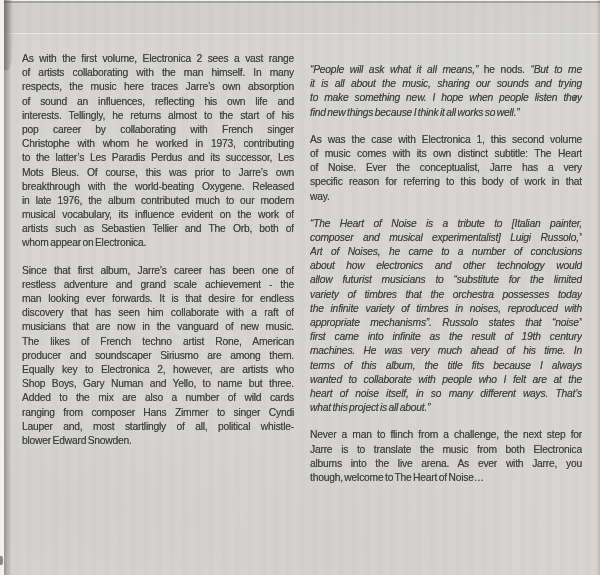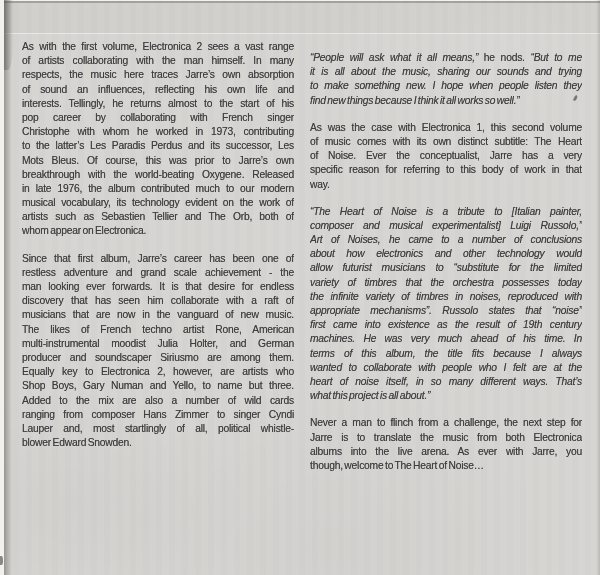--- a/index.html
+++ b/index.html
@@ -40,21 +40,21 @@
 
   .col {
     position: absolute; width: 272px;
     font-size: 10.3px; line-height: 14.2px;
     letter-spacing: -0.22px; word-spacing: -1.1px;
     color: #3e3e3e;
     text-shadow: 0 0 0.5px rgba(62,62,62,0.65);
   }
   .col-left  { left: 22px;  top: 40px; }
   .col-right { left: 310px; top: 51px; }
-  .para { margin: 0 0 13px 0; }
+  .para { margin: 12px 0 13px 0; }
   .para:last-child { margin-bottom: 0; }
   .ln {
     height: 14.2px; overflow: hidden;
     text-align: justify; text-align-last: justify;
   }
   .ln.last { text-align-last: left; }
   .it { font-style: italic; }
 </style>
 </head>
 <body>
@@ -77,32 +77,31 @@
         <div class="ln"><span>of artists collaborating with the man himself. In many</span></div>
         <div class="ln"><span>respects, the music here traces Jarre’s own absorption</span></div>
         <div class="ln"><span>of sound an influences, reflecting his own life and</span></div>
         <div class="ln"><span>interests. Tellingly, he returns almost to the start of his</span></div>
         <div class="ln"><span>pop career by collaborating with French singer</span></div>
         <div class="ln"><span>Christophe with whom he worked in 1973, contributing</span></div>
         <div class="ln"><span>to the latter’s Les Paradis Perdus and its successor, Les</span></div>
         <div class="ln"><span>Mots Bleus. Of course, this was prior to Jarre’s own</span></div>
         <div class="ln"><span>breakthrough with the world-beating Oxygene. Released</span></div>
         <div class="ln"><span>in late 1976, the album contributed much to our modern</span></div>
-        <div class="ln"><span>musical vocabulary, its technology evident on the work of</span></div>
+        <div class="ln"><span>musical vocabulary, its influence evident on the work of</span></div>
         <div class="ln"><span>artists such as Sebastien Tellier and The Orb, both of</span></div>
         <div class="ln last"><span>whom appear on Electronica.</span></div>
       </div>
       <div class="para">
         <div class="ln"><span>Since that first album, Jarre’s career has been one of</span></div>
         <div class="ln"><span>restless adventure and grand scale achievement - the</span></div>
         <div class="ln"><span>man looking ever forwards. It is that desire for endless</span></div>
         <div class="ln"><span>discovery that has seen him collaborate with a raft of</span></div>
         <div class="ln"><span>musicians that are now in the vanguard of new music.</span></div>
         <div class="ln"><span>The likes of French techno artist Rone, American</span></div>
-        <div class="ln"><span>multi-instrumental moodist Julia Holter, and German</span></div>
         <div class="ln"><span>producer and soundscaper Siriusmo are among them.</span></div>
         <div class="ln"><span>Equally key to Electronica 2, however, are artists who</span></div>
         <div class="ln"><span>Shop Boys, Gary Numan and Yello, to name but three.</span></div>
         <div class="ln"><span>Added to the mix are also a number of wild cards</span></div>
         <div class="ln"><span>ranging from composer Hans Zimmer to singer Cyndi</span></div>
         <div class="ln"><span>Lauper and, most startlingly of all, political whistle-</span></div>
         <div class="ln last"><span>blower Edward Snowden.</span></div>
       </div>
     </div>
   <div class="col col-right">
@@ -121,21 +120,21 @@
       </div>
       <div class="para">
         <div class="ln"><span class="it">“The Heart of Noise is a tribute to [Italian painter,</span></div>
         <div class="ln"><span class="it">composer and musical experimentalist] Luigi Russolo,”</span></div>
         <div class="ln"><span class="it">Art of Noises, he came to a number of conclusions</span></div>
         <div class="ln"><span class="it">about how electronics and other technology would</span></div>
         <div class="ln"><span class="it">allow futurist musicians to “substitute for the limited</span></div>
         <div class="ln"><span class="it">variety of timbres that the orchestra possesses today</span></div>
         <div class="ln"><span class="it">the infinite variety of timbres in noises, reproduced with</span></div>
         <div class="ln"><span class="it">appropriate mechanisms”. Russolo states that “noise”</span></div>
-        <div class="ln"><span class="it">first came into existence as the result of 19th century</span></div>
+        <div class="ln"><span class="it">first came into infinite as the result of 19th century</span></div>
         <div class="ln"><span class="it">machines. He was very much ahead of his time. In</span></div>
         <div class="ln"><span class="it">terms of this album, the title fits because I always</span></div>
         <div class="ln"><span class="it">wanted to collaborate with people who I felt are at the</span></div>
         <div class="ln"><span class="it">heart of noise itself, in so many different ways. That’s</span></div>
         <div class="ln last"><span class="it">what this project is all about.”</span></div>
       </div>
       <div class="para">
         <div class="ln"><span>Never a man to flinch from a challenge, the next step for</span></div>
         <div class="ln"><span>Jarre is to translate the music from both Electronica</span></div>
         <div class="ln"><span>albums into the live arena. As ever with Jarre, you</span></div>

